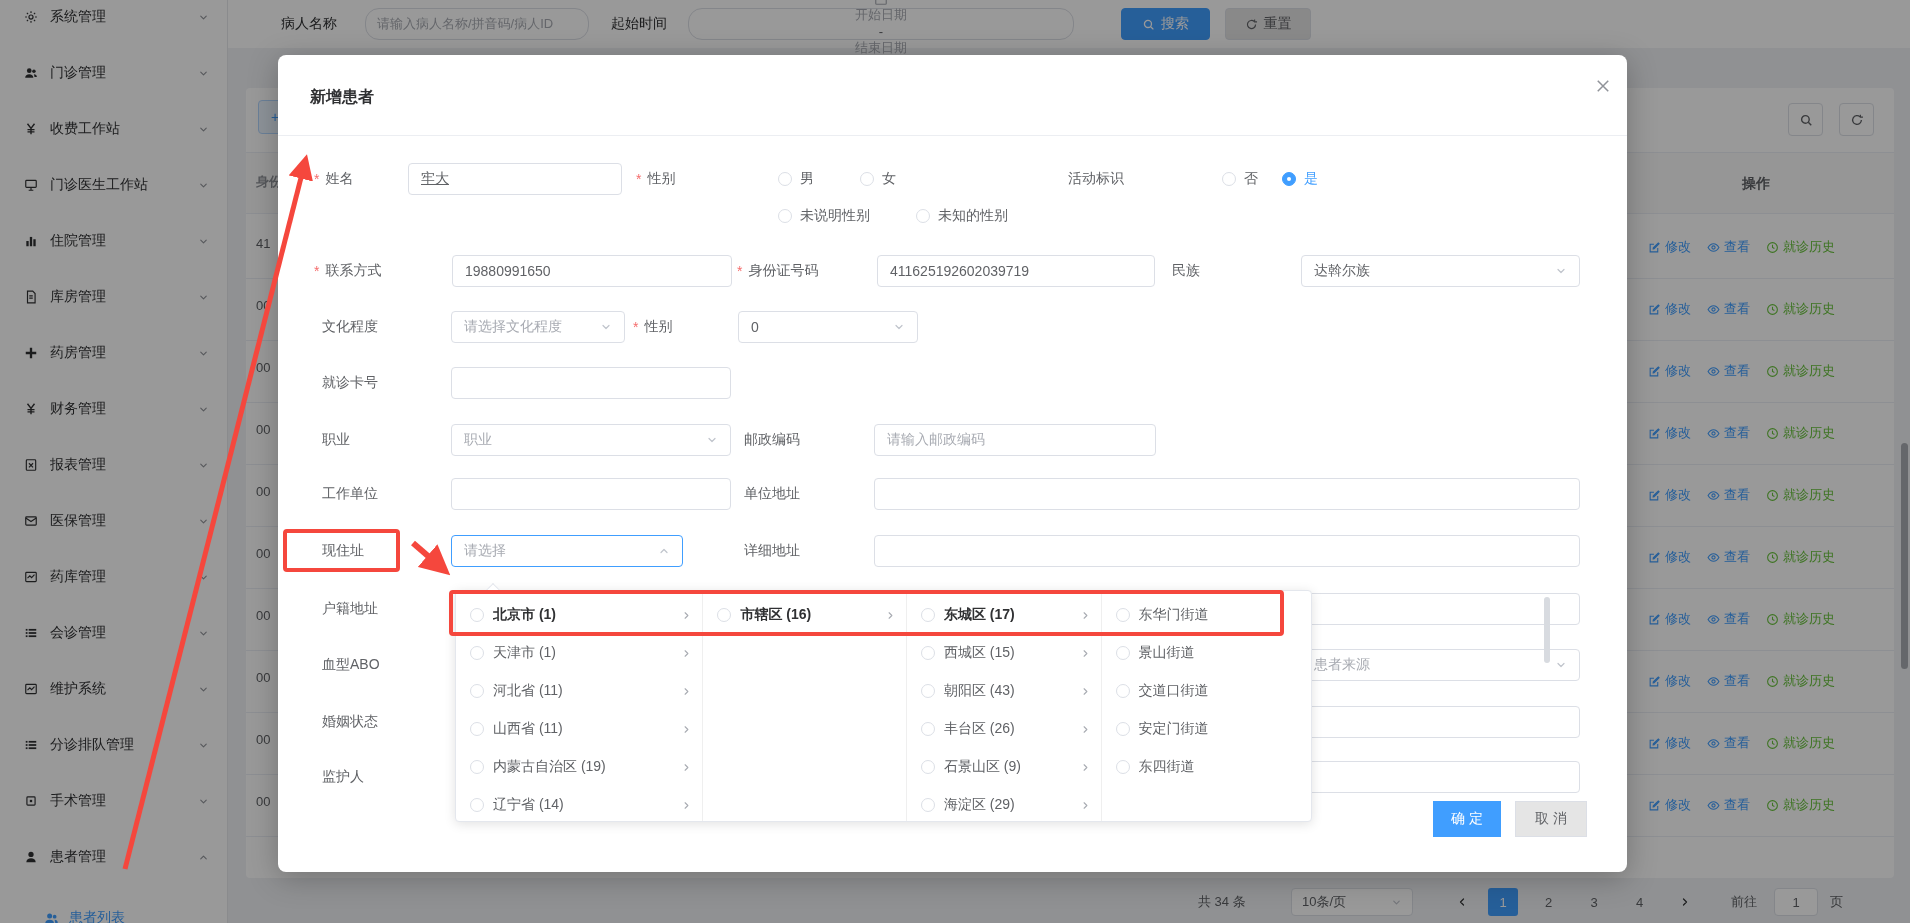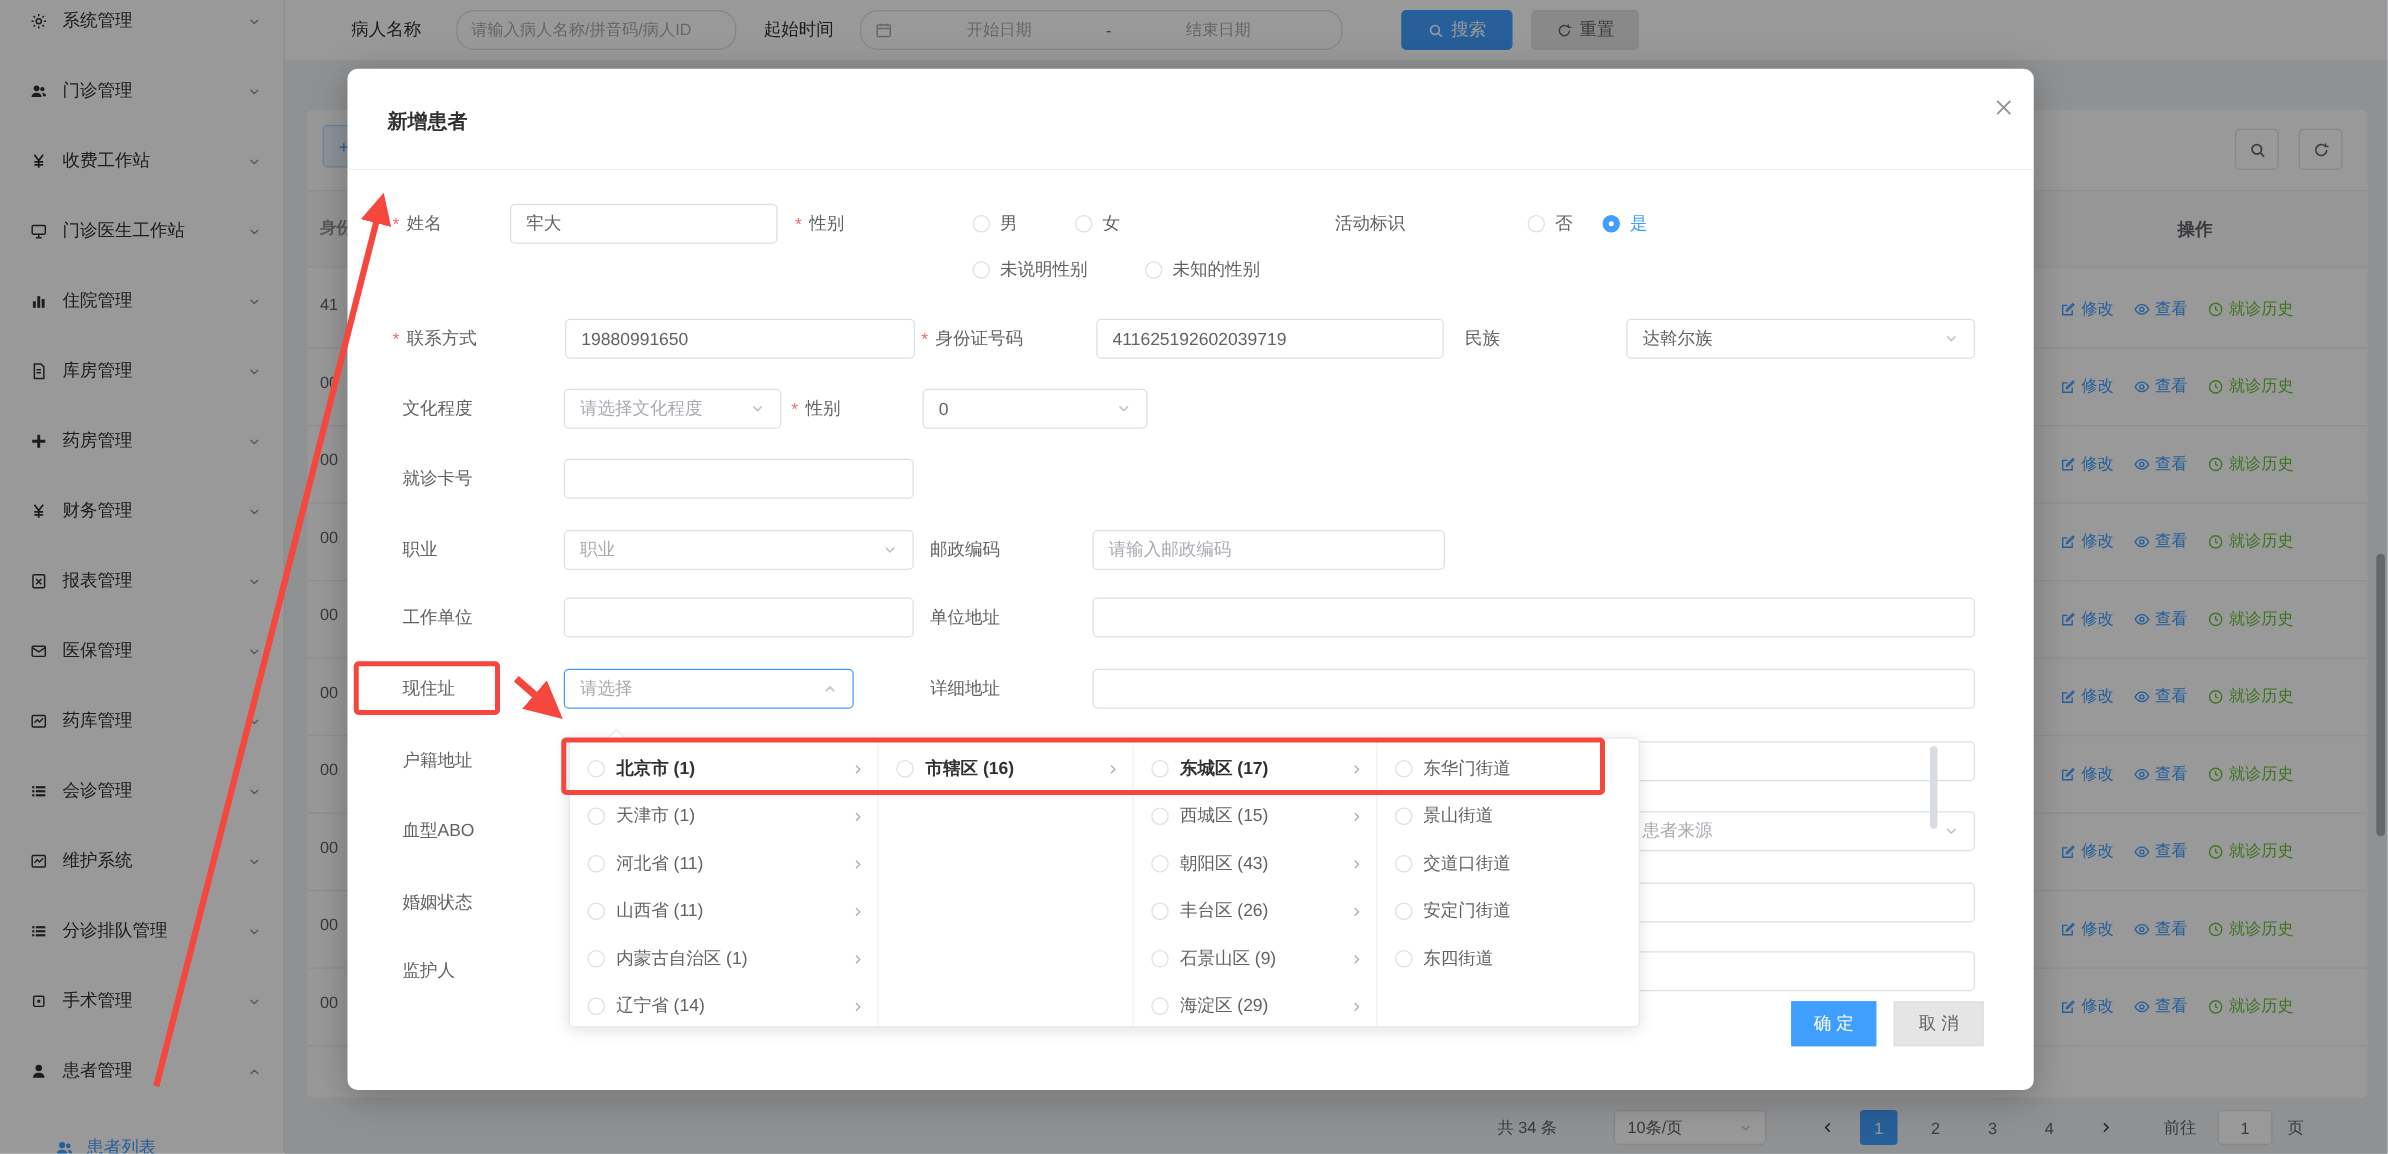--- a/index.html
+++ b/index.html
@@ -338,21 +338,21 @@
       <span>患者列表</span>
     </div>
   </nav>
 
   <div id="querybar">
     <div class="qlabel" style="left:53px;">病人名称</div>
     <div class="box" style="left:137px;width:224px;">
       <span class="ph">请输入病人名称/拼音码/病人ID</span>
     </div>
     <div class="qlabel" style="left:383px;">起始时间</div>
-    <div class="box" style="left:460px;width:386px;justify-content:space-between;">
+    <div class="box" style="left:460px;width:386px;justify-content:center;flex-direction:column;">
       <span class="icon" style="color:#a8abb2;">
           <svg viewBox="0 0 24 24" fill="none" stroke="currentColor" stroke-width="2">
             <rect x="3" y="5" width="18" height="16" rx="1.5"></rect>
             <path d="M3 10h18M8 3v4M16 3v4"></path>
           </svg>
         </span>
       <span class="ph">开始日期</span>
       <span class="ph" style="color:#606266;">-</span>
       <span class="ph">结束日期</span>
       <span style="width:2px;"></span>
@@ -759,21 +759,21 @@
   <div id="modal">
     <div id="modal-title">新增患者</div>
     <div id="modal-close" class="icon">
         <svg viewBox="0 0 24 24" fill="none" stroke="currentColor" stroke-width="2">
           <path d="M5 5l14 14M19 5L5 19"></path>
         </svg>
       </div>
     <div id="modal-divider"></div>
 
     <div class="flabel req" style="left:36px;top:108px;">姓名</div>
-    <div class="finp" style="left:130px;top:108px;width:214px;">
+    <div class="finp" style="left:130px;top:108px;width:214px;text-decoration:underline;">
         <span>牢大</span>
       </div>
     <div class="flabel req" style="left:358px;top:108px;">性别</div>
     <div class="radio" style="left:500px;top:108px;">
         <span class="dot"></span>
         <span>男</span>
       </div>
     <div class="radio" style="left:582px;top:108px;">
         <span class="dot"></span>
         <span>女</span>
@@ -932,21 +932,21 @@
           <span class="dot"></span>
           <span class="lbl">山西省 (11)</span>
           <span class="icon chev">
             <svg viewBox="0 0 24 24" fill="none" stroke="currentColor" stroke-width="2.4" stroke-linecap="round" stroke-linejoin="round">
               <path d="M9 6l6 6-6 6"></path>
             </svg>
           </span>
         </div>
         <div class="cas-item">
           <span class="dot"></span>
-          <span class="lbl">内蒙古自治区 (1)</span>
+          <span class="lbl">内蒙古自治区 (19)</span>
           <span class="icon chev">
             <svg viewBox="0 0 24 24" fill="none" stroke="currentColor" stroke-width="2.4" stroke-linecap="round" stroke-linejoin="round">
               <path d="M9 6l6 6-6 6"></path>
             </svg>
           </span>
         </div>
         <div class="cas-item">
           <span class="dot"></span>
           <span class="lbl">辽宁省 (14)</span>
           <span class="icon chev">

